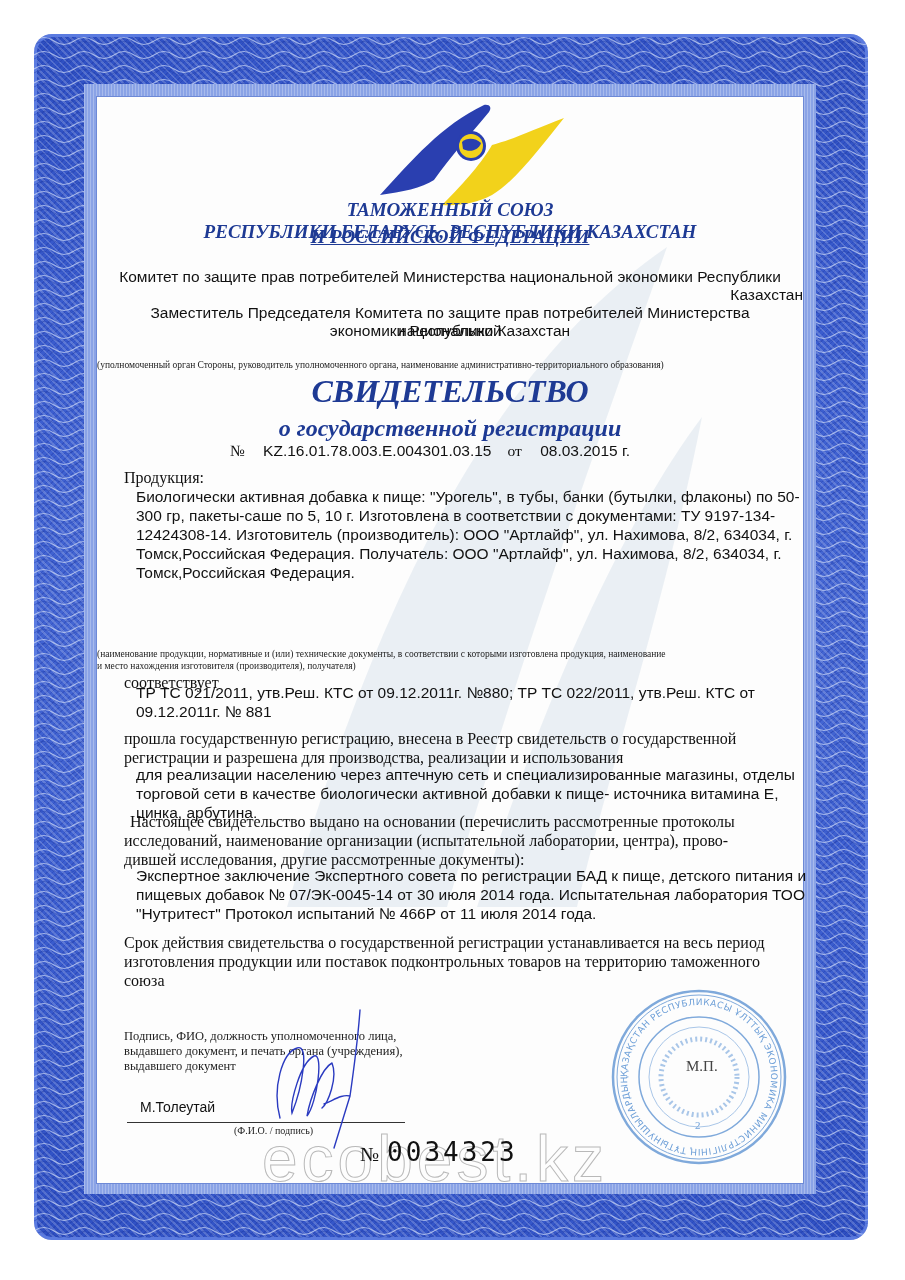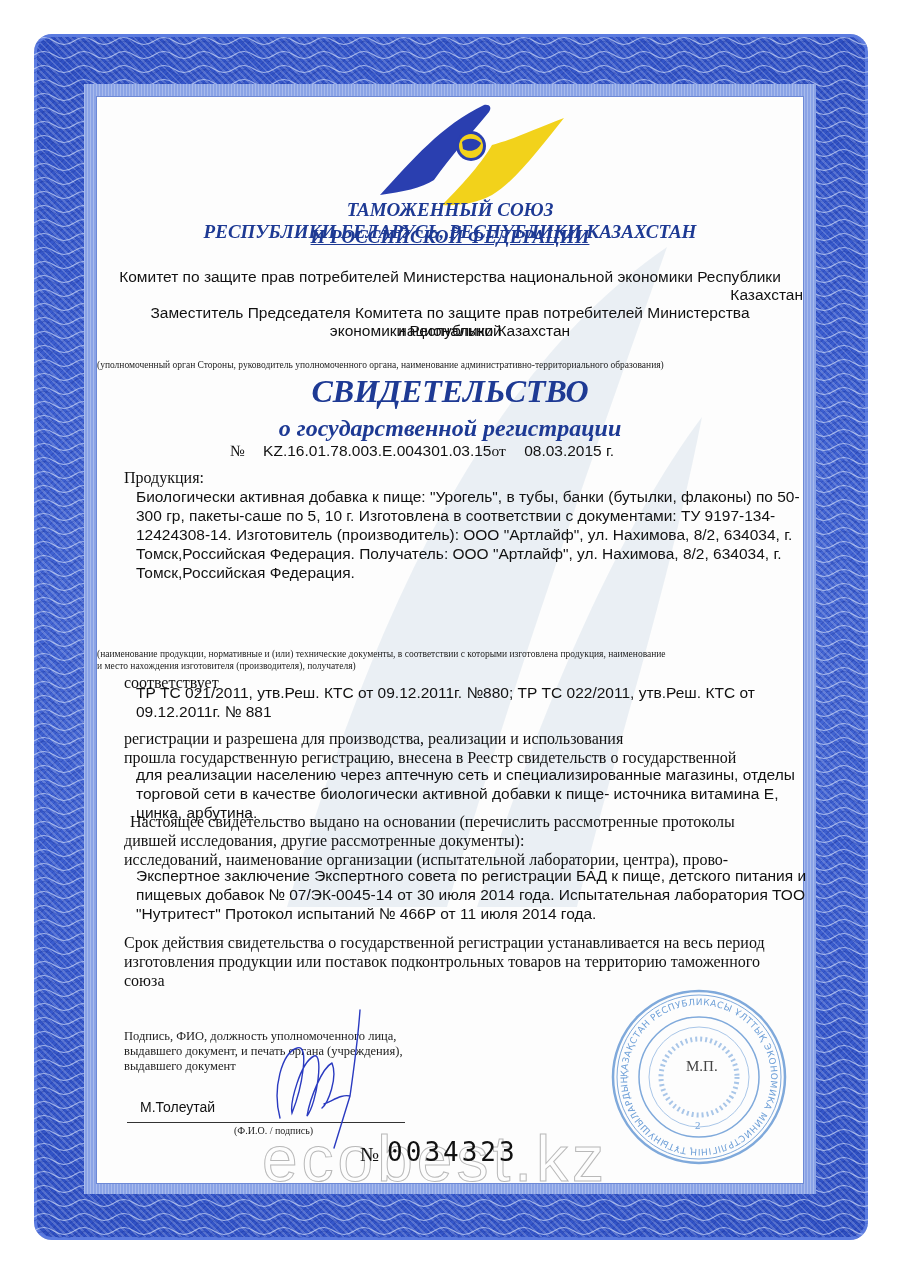--- a/index.html
+++ b/index.html
@@ -121,21 +121,21 @@
 <div class="org" style="top:304px;">Заместитель Председателя Комитета по защите прав потребителей Министерства национальной</div>
 <div class="org" style="top:322px;">экономики Республики Казахстан</div>
 
 <div class="caption" style="top:359px;">(уполномоченный орган Стороны, руководитель уполномоченного органа, наименование административно-территориального образования)</div>
 
 <div class="cert-title" style="top:372px; font-size:32px; line-height:38px;">СВИДЕТЕЛЬСТВО</div>
 <div class="cert-title" style="top:415px; font-size:24px; line-height:26px;">о государственной регистрации</div>
 
 <div class="abs body-txt" style="left:230px; top:441px;">
   <span class="serif" style="margin-right:14px;">№</span>
-  <span>KZ.16.01.78.003.E.004301.03.15</span><span class="serif" style="margin:0 14px 0 0;">от</span>
+  <span>KZ.16.01.78.003.E.004301.03.15</span><span class="serif" style="margin:0 14px 0 16px;">от</span>
   <span>08.03.2015 г.</span>
 </div>
 
 <div class="para serif-txt" style="left:124px; top:468px;">Продукция:</div>
 <div class="para body-txt" style="left:136px; top:487px;">
   <div>Биологически активная добавка к пище: "Урогель", в тубы, банки (бутылки, флаконы) по 50-</div>
   <div>300 гр, пакеты-саше по 5, 10 г. Изготовлена в соответствии с документами: ТУ 9197-134-</div>
   <div>12424308-14. Изготовитель (производитель): ООО "Артлайф", ул. Нахимова, 8/2, 634034, г.</div>
   <div>Томск,Российская Федерация.  Получатель: ООО "Артлайф", ул. Нахимова, 8/2, 634034, г.</div>
   <div>Томск,Российская Федерация.</div>
@@ -144,33 +144,33 @@
 <div class="caption" style="top:648px;">(наименование продукции, нормативные и (или) технические документы, в соответствии с которыми изготовлена продукция, наименование</div>
 <div class="caption" style="top:660px;">и место нахождения изготовителя (производителя), получателя)</div>
 
 <div class="para serif-txt" style="left:124px; top:673px;">соответствует</div>
 <div class="para body-txt" style="left:136px; top:683px;">
   <div>ТР ТС 021/2011, утв.Реш. КТС от 09.12.2011г. №880; ТР ТС 022/2011, утв.Реш. КТС от</div>
   <div>09.12.2011г. № 881</div>
 </div>
 
 <div class="para serif-txt" style="left:124px; top:729px;">
+  <div>прошла государственную регистрацию, внесена в Реестр свидетельств о государственной</div>
   <div>регистрации и разрешена для производства, реализации и использования</div>
-  <div>прошла государственную регистрацию, внесена в Реестр свидетельств о государственной</div>
 </div>
 <div class="para body-txt" style="left:136px; top:765px;">
   <div>для реализации населению через аптечную сеть и специализированные магазины, отделы</div>
   <div>торговой сети в качестве биологически активной добавки к пище- источника витамина Е,</div>
   <div>цинка, арбутина.</div>
 </div>
 
 <div class="para serif-txt" style="left:124px; top:812px;">
   <div style="padding-left:6px;">Настоящее свидетельство выдано на основании (перечислить рассмотренные протоколы</div>
+  <div>исследований, наименование организации  (испытательной лаборатории, центра), прово-</div>
   <div>дившей исследования, другие рассмотренные документы):</div>
-  <div>исследований, наименование организации  (испытательной лаборатории, центра), прово-</div>
 </div>
 <div class="para body-txt" style="left:136px; top:866px;">
   <div>Экспертное заключение Экспертного совета по регистрации БАД к пище, детского питания и</div>
   <div>пищевых добавок № 07/ЭК-0045-14 от 30 июля 2014 года. Испытательная лаборатория ТОО</div>
   <div>"Нутритест" Протокол испытаний № 466Р от 11 июля 2014 года.</div>
 </div>
 
 <div class="para serif-txt" style="left:124px; top:933px;">
   <div>Срок действия свидетельства о государственной регистрации устанавливается на весь период</div>
   <div>изготовления продукции или поставок подконтрольных товаров на территорию таможенного</div>

